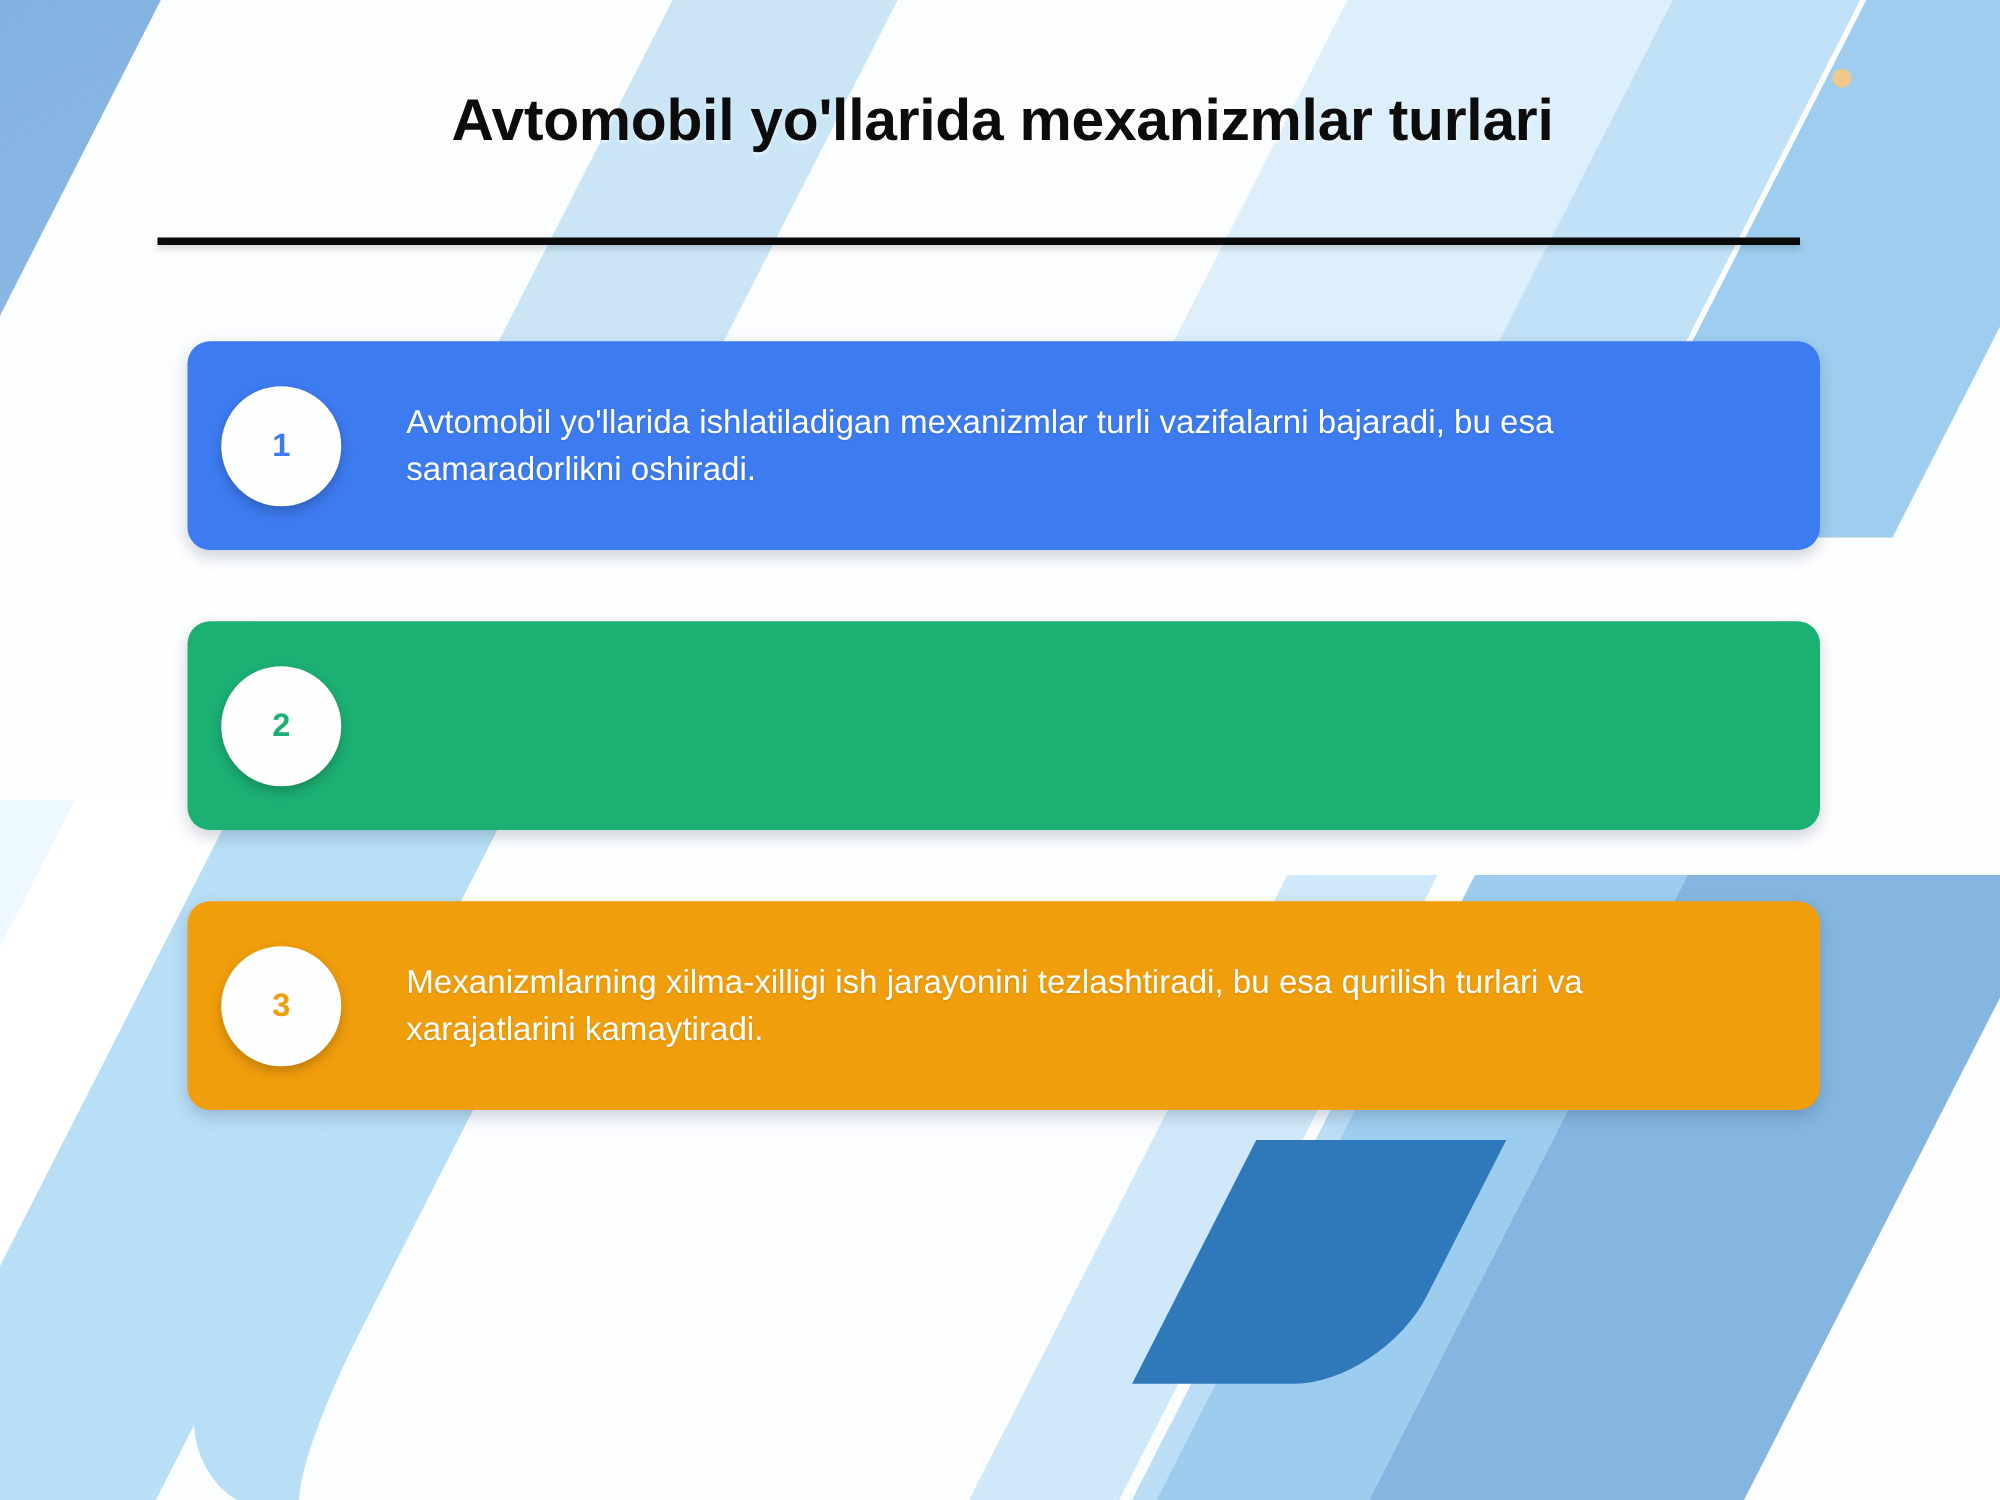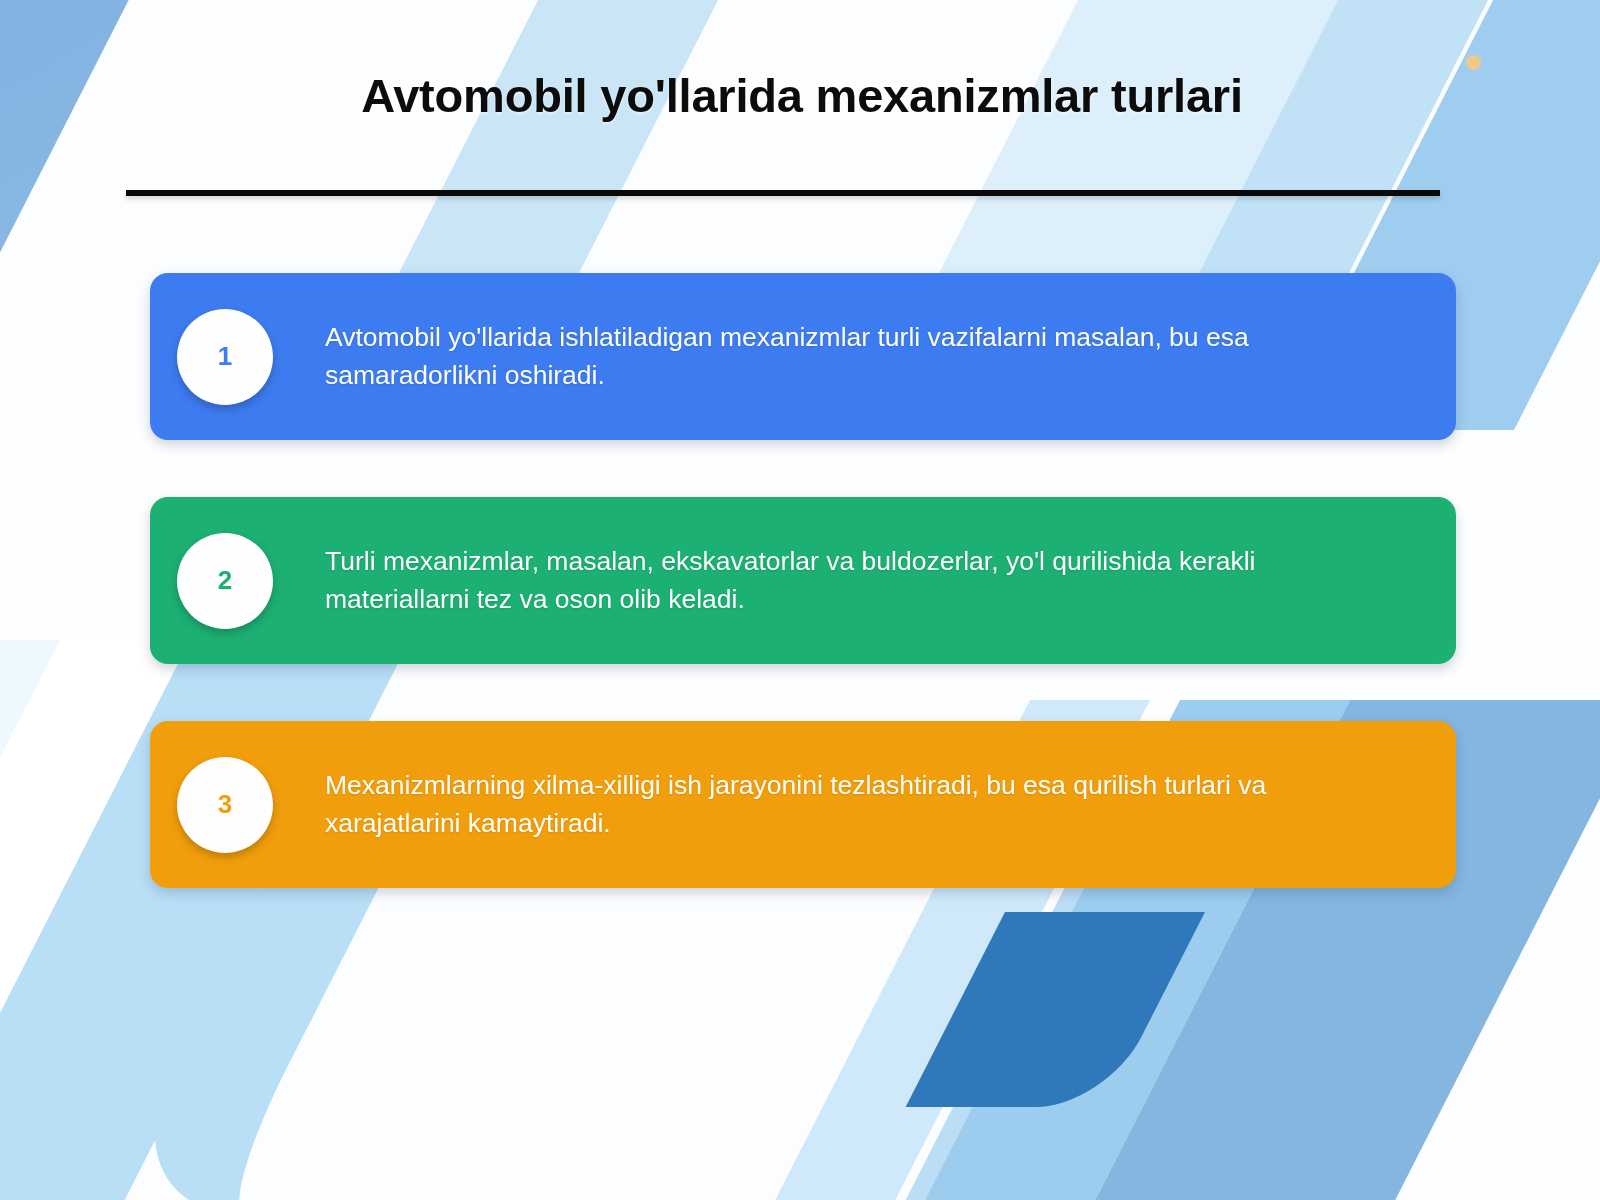--- a/index.html
+++ b/index.html
@@ -201,28 +201,27 @@
     <h1 class="title">Avtomobil yo'llarida mexanizmlar turlari</h1>
 
     <div class="divider"></div>
 
     <div class="cards">
 
       <div class="card card-blue">
         <div class="badge badge-blue">
           <span>1</span>
         </div>
-        <div class="card-text">Avtomobil yo'llarida ishlatiladigan mexanizmlar turli vazifalarni masalan, bu esa samaradorlikni oshiradi.</div>
+        <div class="card-text">Avtomobil yo'llarida ishlatiladigan mexanizmlar turli vazifalarni bajaradi, bu esa samaradorlikni oshiradi.</div>
       </div>
 
       <div class="card card-green">
         <div class="badge badge-green">
           <span>2</span>
         </div>
-        <div class="card-text">Turli mexanizmlar, masalan, ekskavatorlar va buldozerlar, yo'l qurilishida kerakli materiallarni tez va oson olib keladi.</div>
       </div>
 
       <div class="card card-orange">
         <div class="badge badge-orange">
           <span>3</span>
         </div>
         <div class="card-text">Mexanizmlarning xilma-xilligi ish jarayonini tezlashtiradi, bu esa qurilish turlari va xarajatlarini kamaytiradi.</div>
       </div>
 
     </div>

